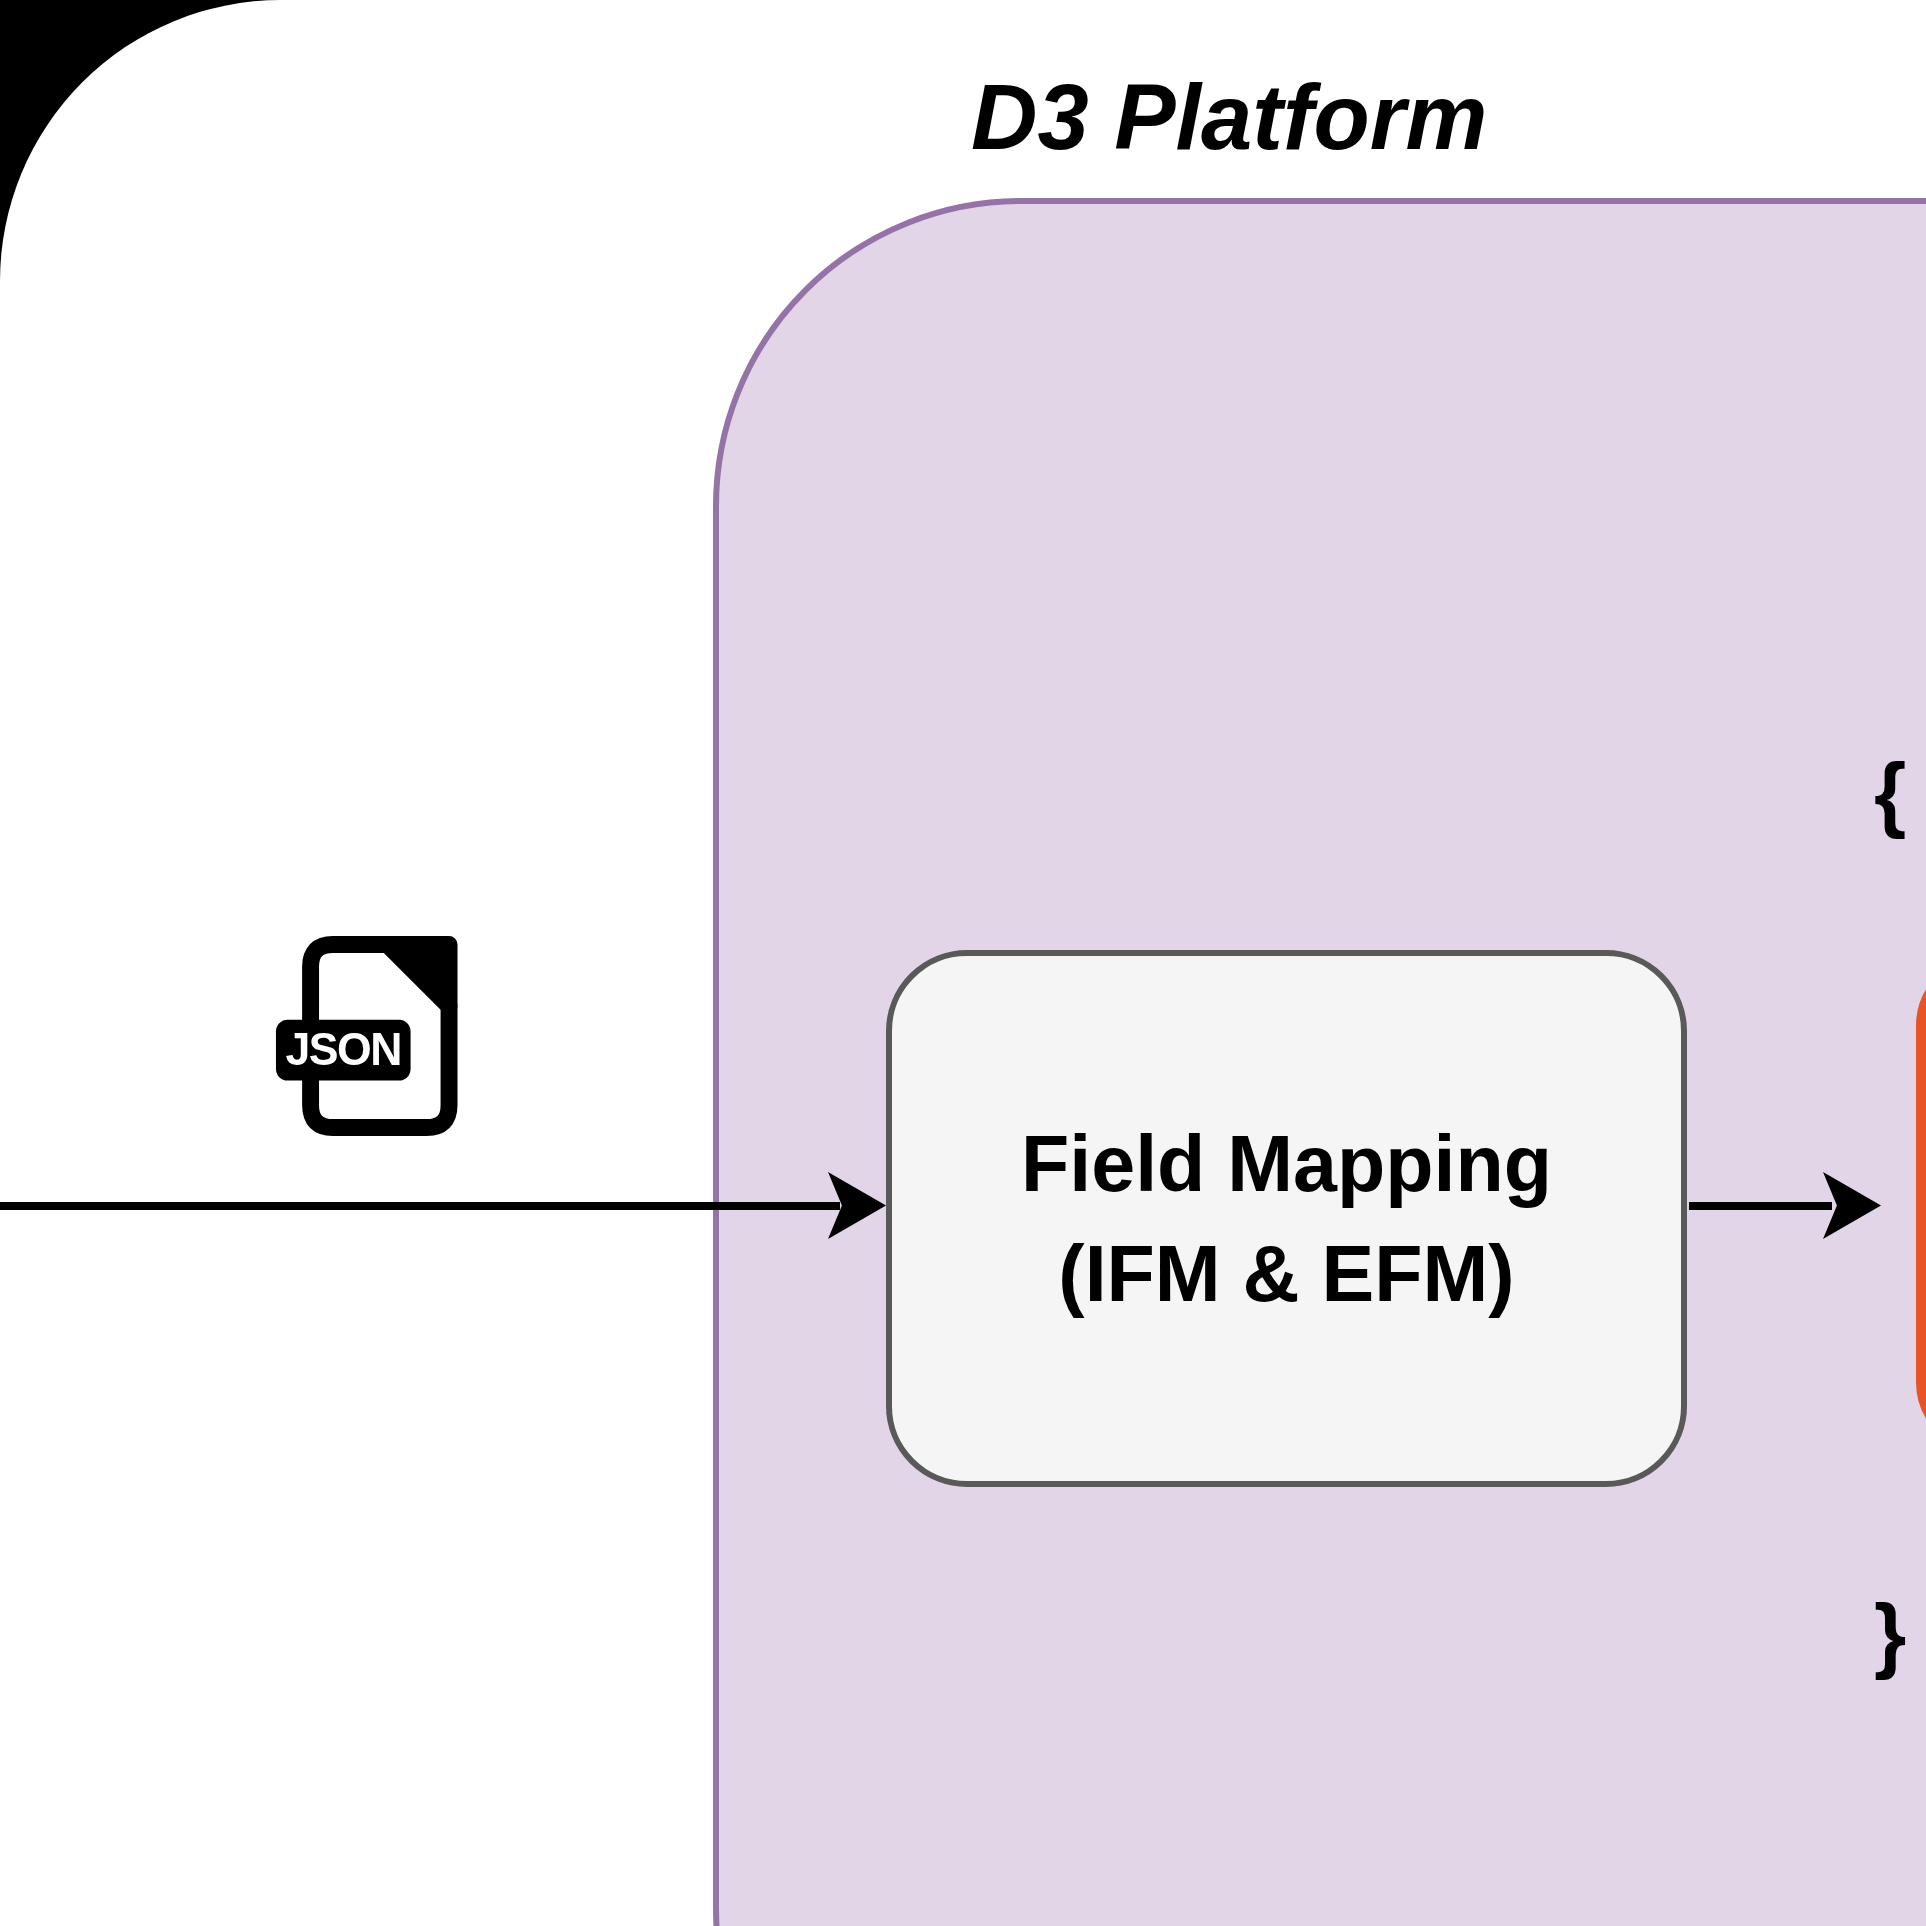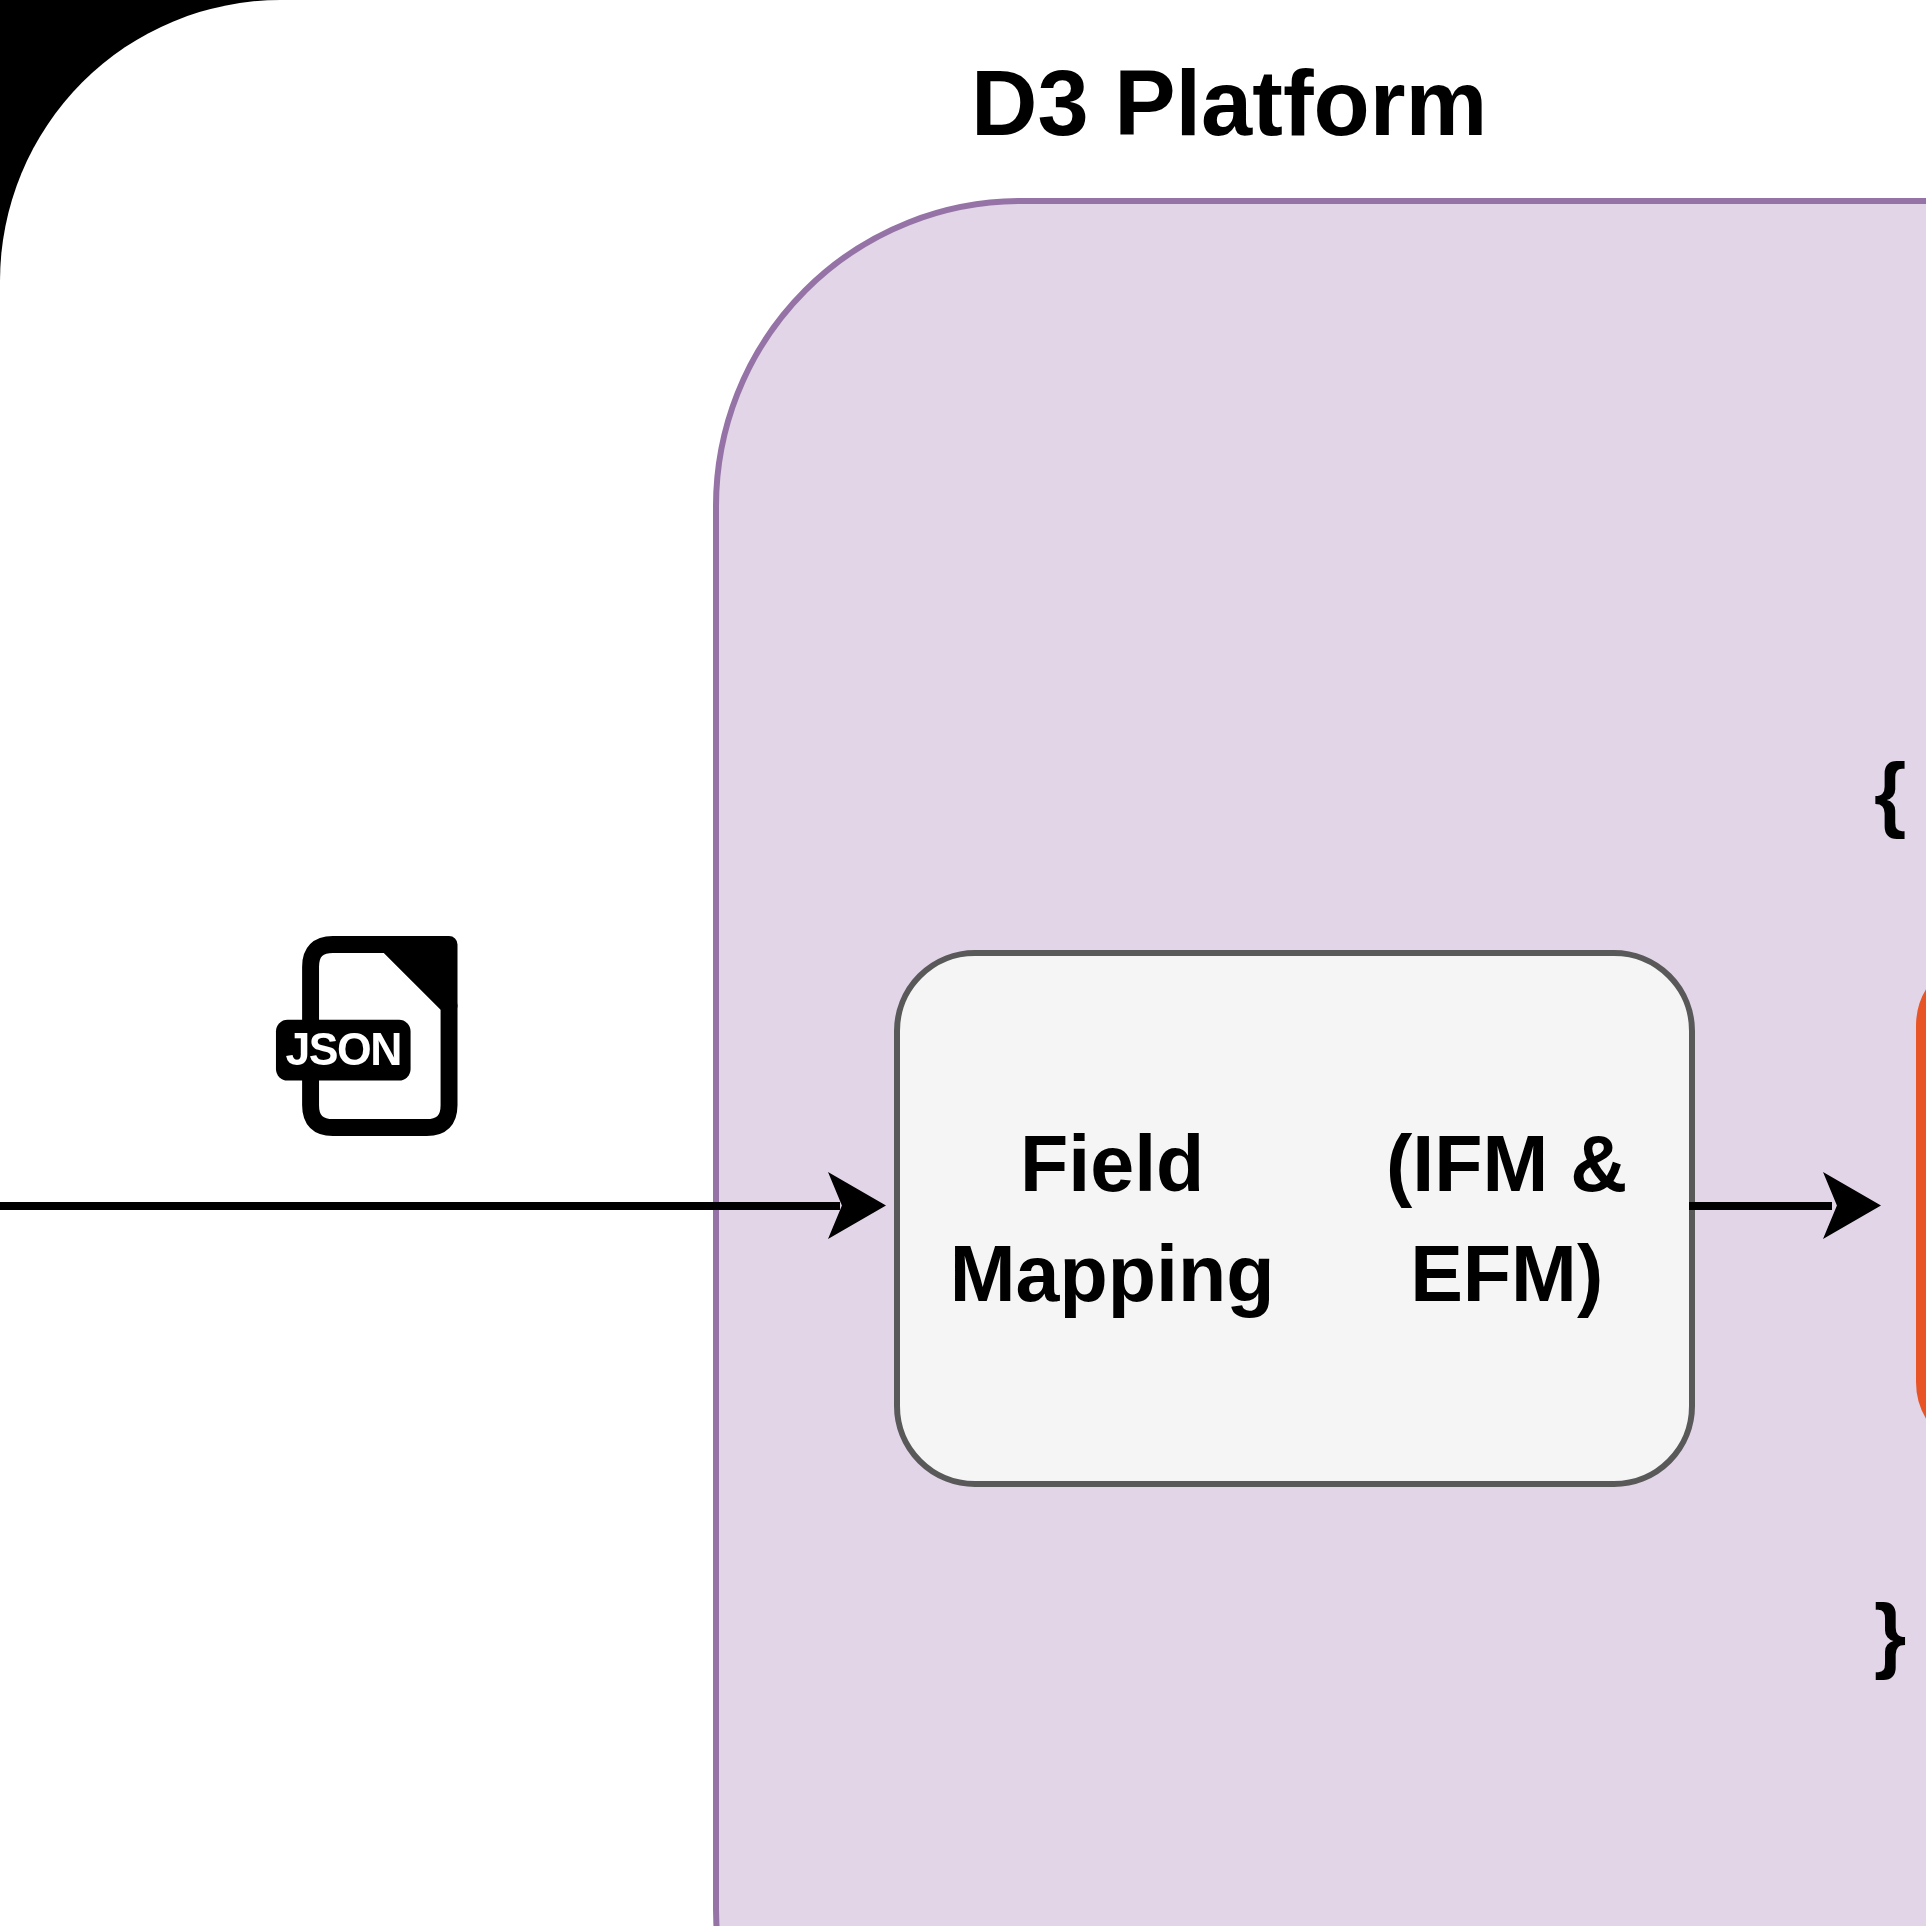--- a/index.html
+++ b/index.html
@@ -27,44 +27,44 @@
     left: 713px; top: 198px;
     width: 2232px; height: 2019px;
     background: #E1D5E7;
     border: 6.2px solid #9673A6;
     border-radius: 308px;
     box-sizing: border-box;
   }
 
   .title {
     position: absolute;
-    left: 971px; top: 51px;
+    left: 971px; top: 65px;
     font-size: 92px;
     font-weight: bold;
     white-space: nowrap;
+    font-style: italic;
   }
 
   
   .fm-box {
     position: absolute;
     left: 886px; top: 950px;
     width: 801px; height: 537px;
     background: #F5F5F5;
     border: 6.2px solid #595959;
     border-radius: 81px;
     box-sizing: border-box;
     display: flex;
-    flex-direction: row;
+    flex-direction: column;
     align-items: center;
     justify-content: center;
     text-align: center;
     font-weight: bold;
     font-size: 79px;
     line-height: 110px;
-    margin-left: 8px;
   }
 
   
   .hline {
     position: absolute;
     top: 1202px;
     height: 7.7px;
     background: #000;
   }
   .line-1 { left: 0; width: 840px; }

